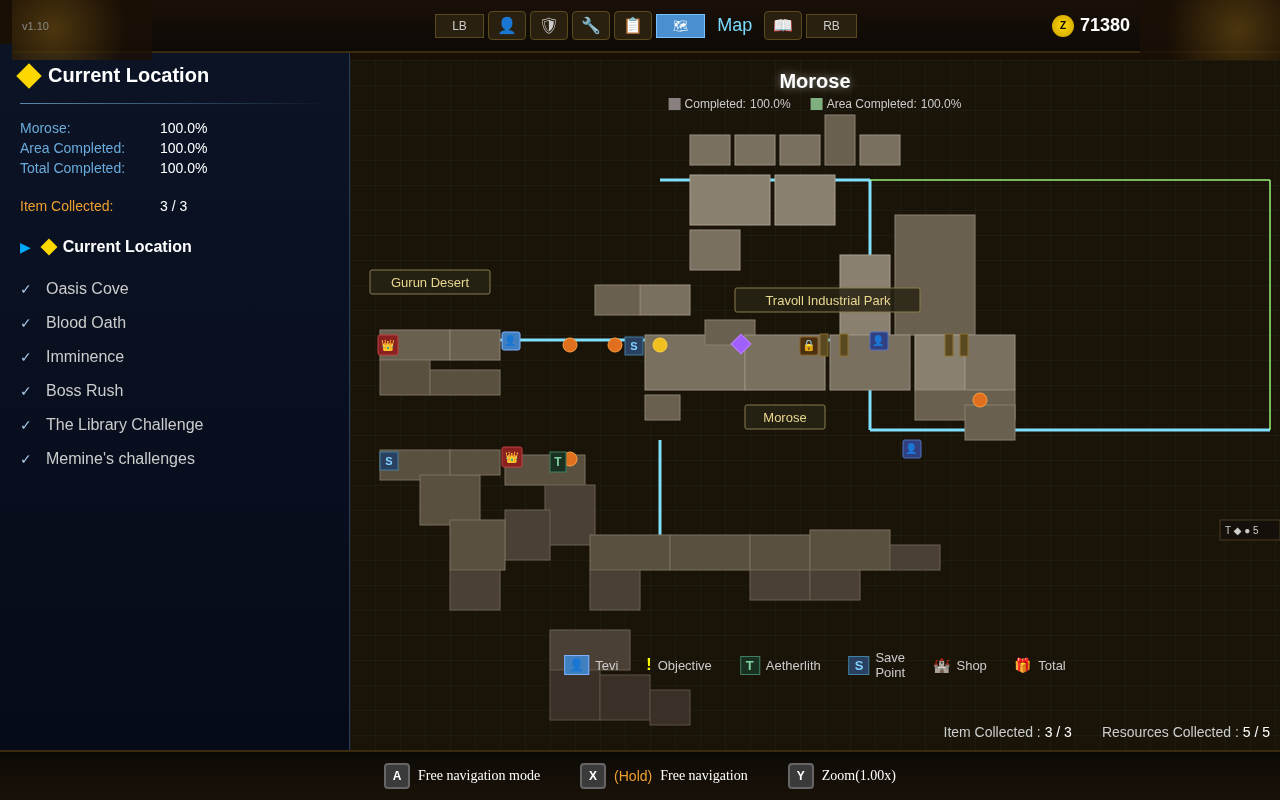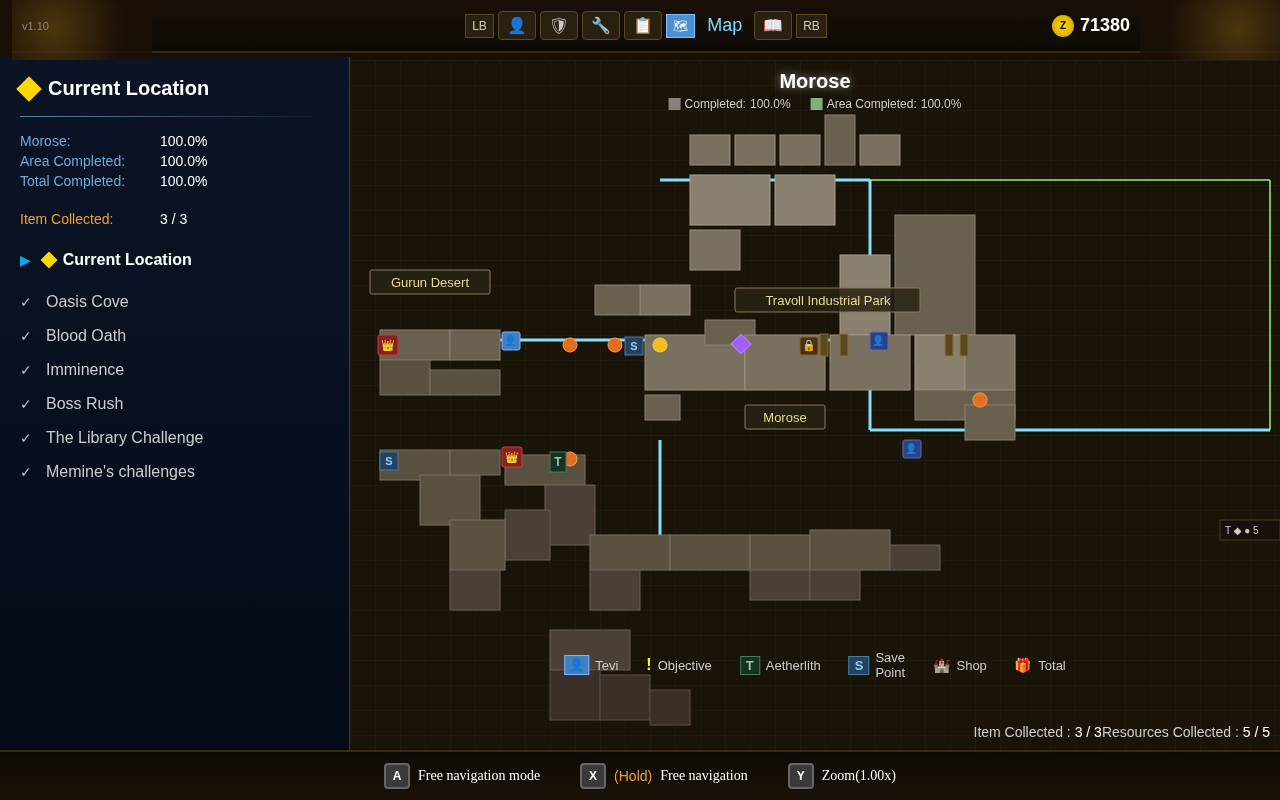--- a/index.html
+++ b/index.html
@@ -49,21 +49,21 @@
     .nav-buttons {
       display: flex;
       align-items: center;
       gap: 4px;
     }
     .nav-btn {
       background: #2a2010;
       border: 1px solid #5a4a20;
       border-radius: 0;
       color: #ccc;
-      padding: 4px 6px;
+      padding: 4px 16px;
       font-size: 12px;
       cursor: pointer;
     }
     .nav-btn.active {
       background: #4a90d0;
       border-color: #7ac0ff;
       color: #fff;
     }
     .nav-icon {
       background: #2a2010;
@@ -96,21 +96,21 @@
     }
     .currency-amount {
       font-size: 18px;
       color: #fff;
       font-weight: bold;
     }
 
     
     .left-panel {
       position: absolute;
-      top: 57px;
+      top: 44px;
       left: 0;
       width: 350px;
       height: 740px;
       background: linear-gradient(180deg, rgba(10,20,40,0.92) 0%, rgba(5,10,25,0.95) 100%);
       border-right: 1px solid #2a3a5a;
       padding: 20px;
       z-index: 50;
     }
 
     .section-title {
@@ -256,20 +256,21 @@
       top: 0; left: 0;
       width: 100%; height: 100%;
     }
 
     
     .map-bottom-info {
       position: absolute;
       bottom: 10px;
       right: 10px;
       display: flex;
+      gap: 30px;
     }
     .info-item {
       font-size: 14px;
       color: #ccc;
     }
     .info-item span { color: #fff; }
     .legend-item {
       display: flex;
       align-items: center;
       gap: 6px;

